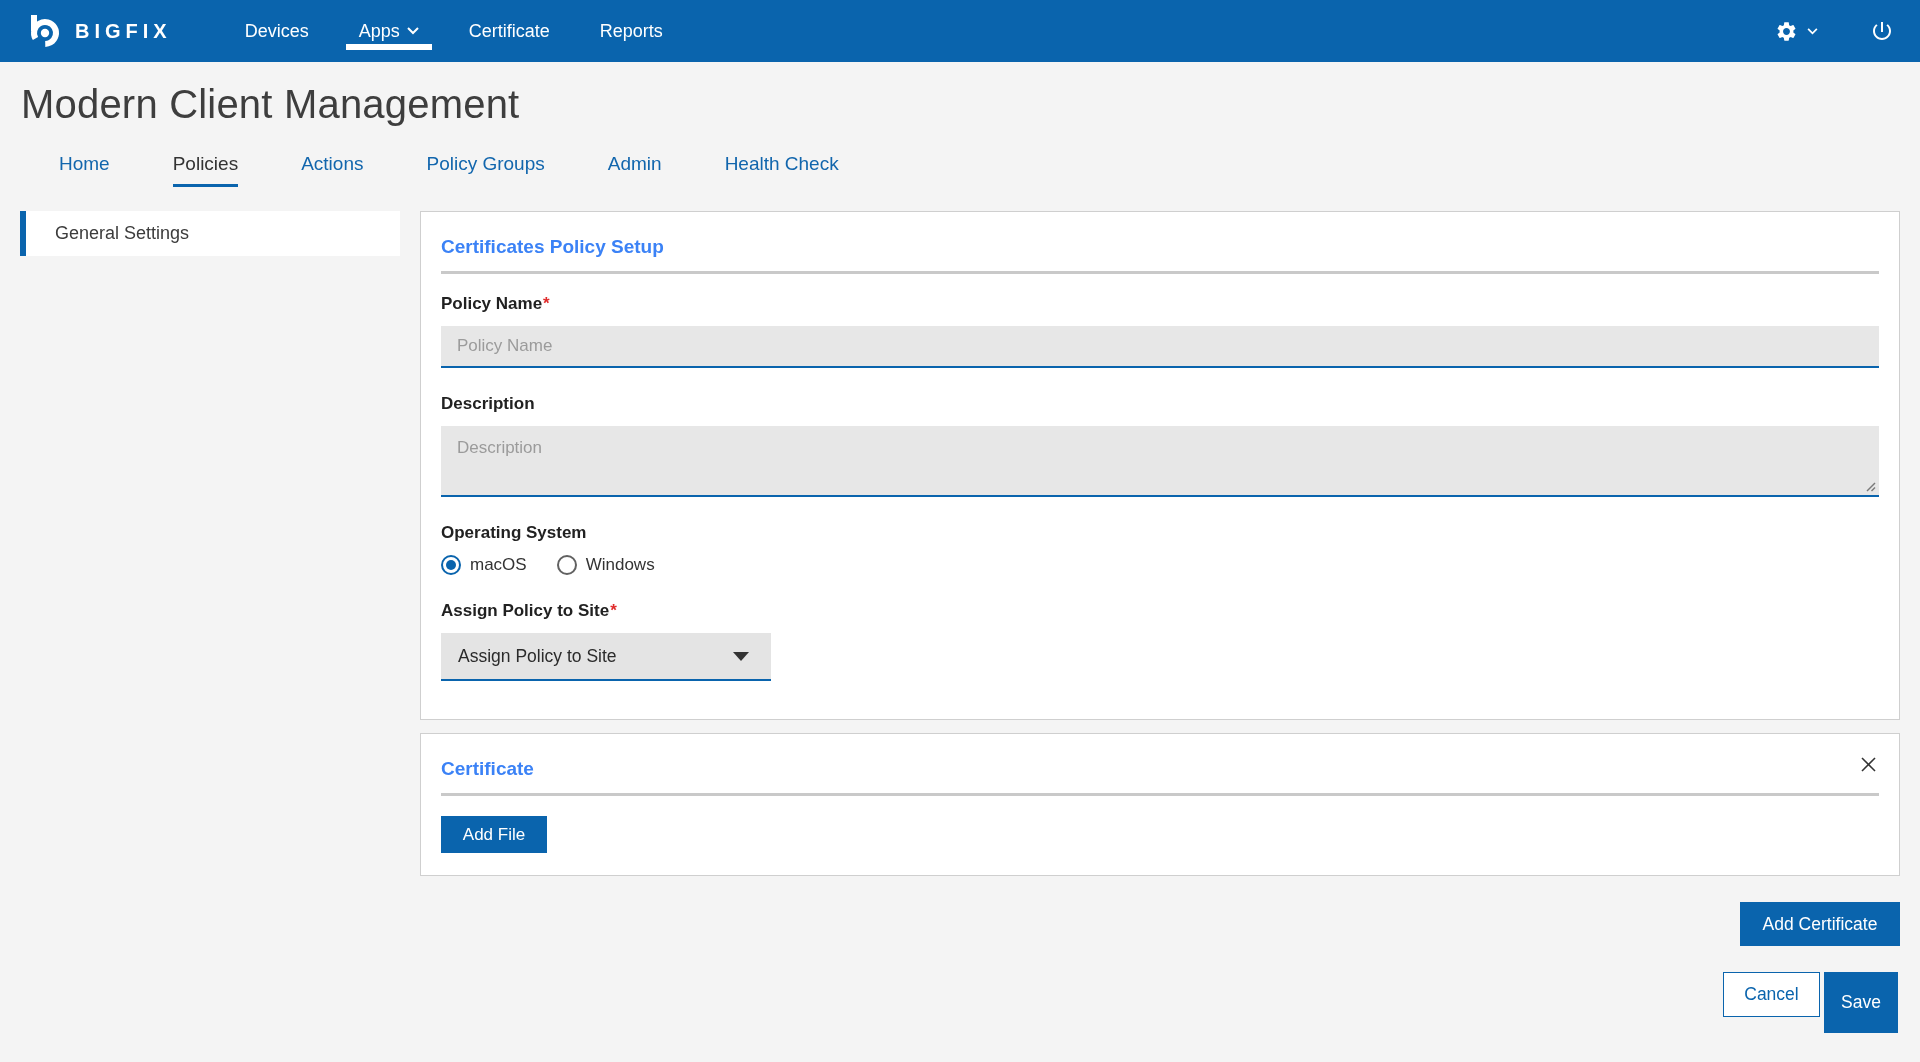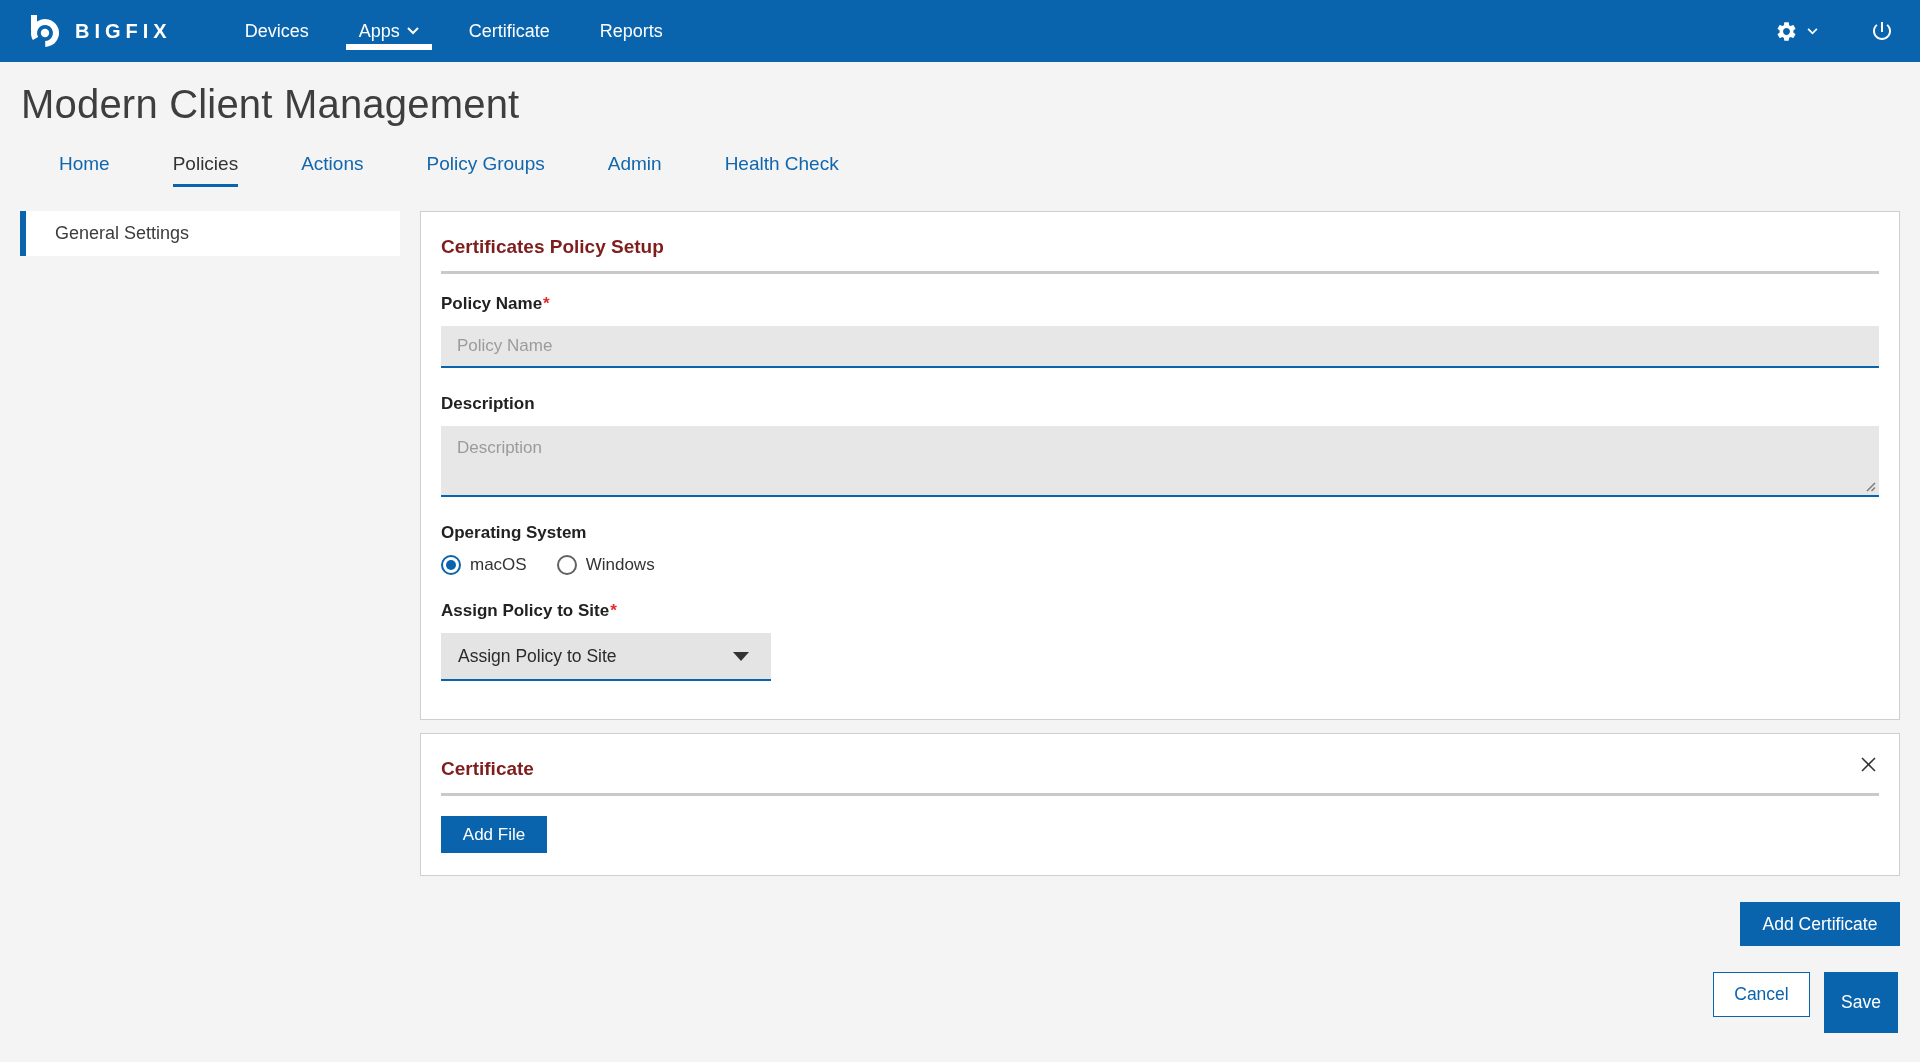--- a/index.html
+++ b/index.html
@@ -120,21 +120,21 @@
 
   
   .card {
     background: #fff;
     border: 1px solid #cfcfcf;
     padding: 20px 20px 0 20px;
   }
   .card-title {
     font-size: 19px;
     font-weight: bold;
-    color: #7f1d1d;
+    color: #3b82f6;
     padding: 4px 0 13px 0;
   }
   .card-divider {
     border: none;
     border-top: 3px solid #c9c9c9;
     margin: 0 0 20px 0;
   }
   .card-head-row {
     display: flex;
     justify-content: space-between;
@@ -257,21 +257,21 @@
   .footer-actions {
     display: flex;
     justify-content: flex-end;
     margin-top: 26px;
     padding-right: 20px;
   }
   .add-cert-btn { width: 160px; height: 44px; font-size: 17.5px; }
   .save-row {
     display: flex;
     justify-content: flex-end;
-    gap: 14px;
+    gap: 4px;
     margin-top: 26px;
     padding-right: 22px;
     padding-bottom: 14px;
   }
   .btn-cancel {
     width: 97px; height: 45px;
     background: #fff;
     border: 1px solid #0a64ad;
     color: #0a64ad;
     font-family: "Liberation Sans", sans-serif;

